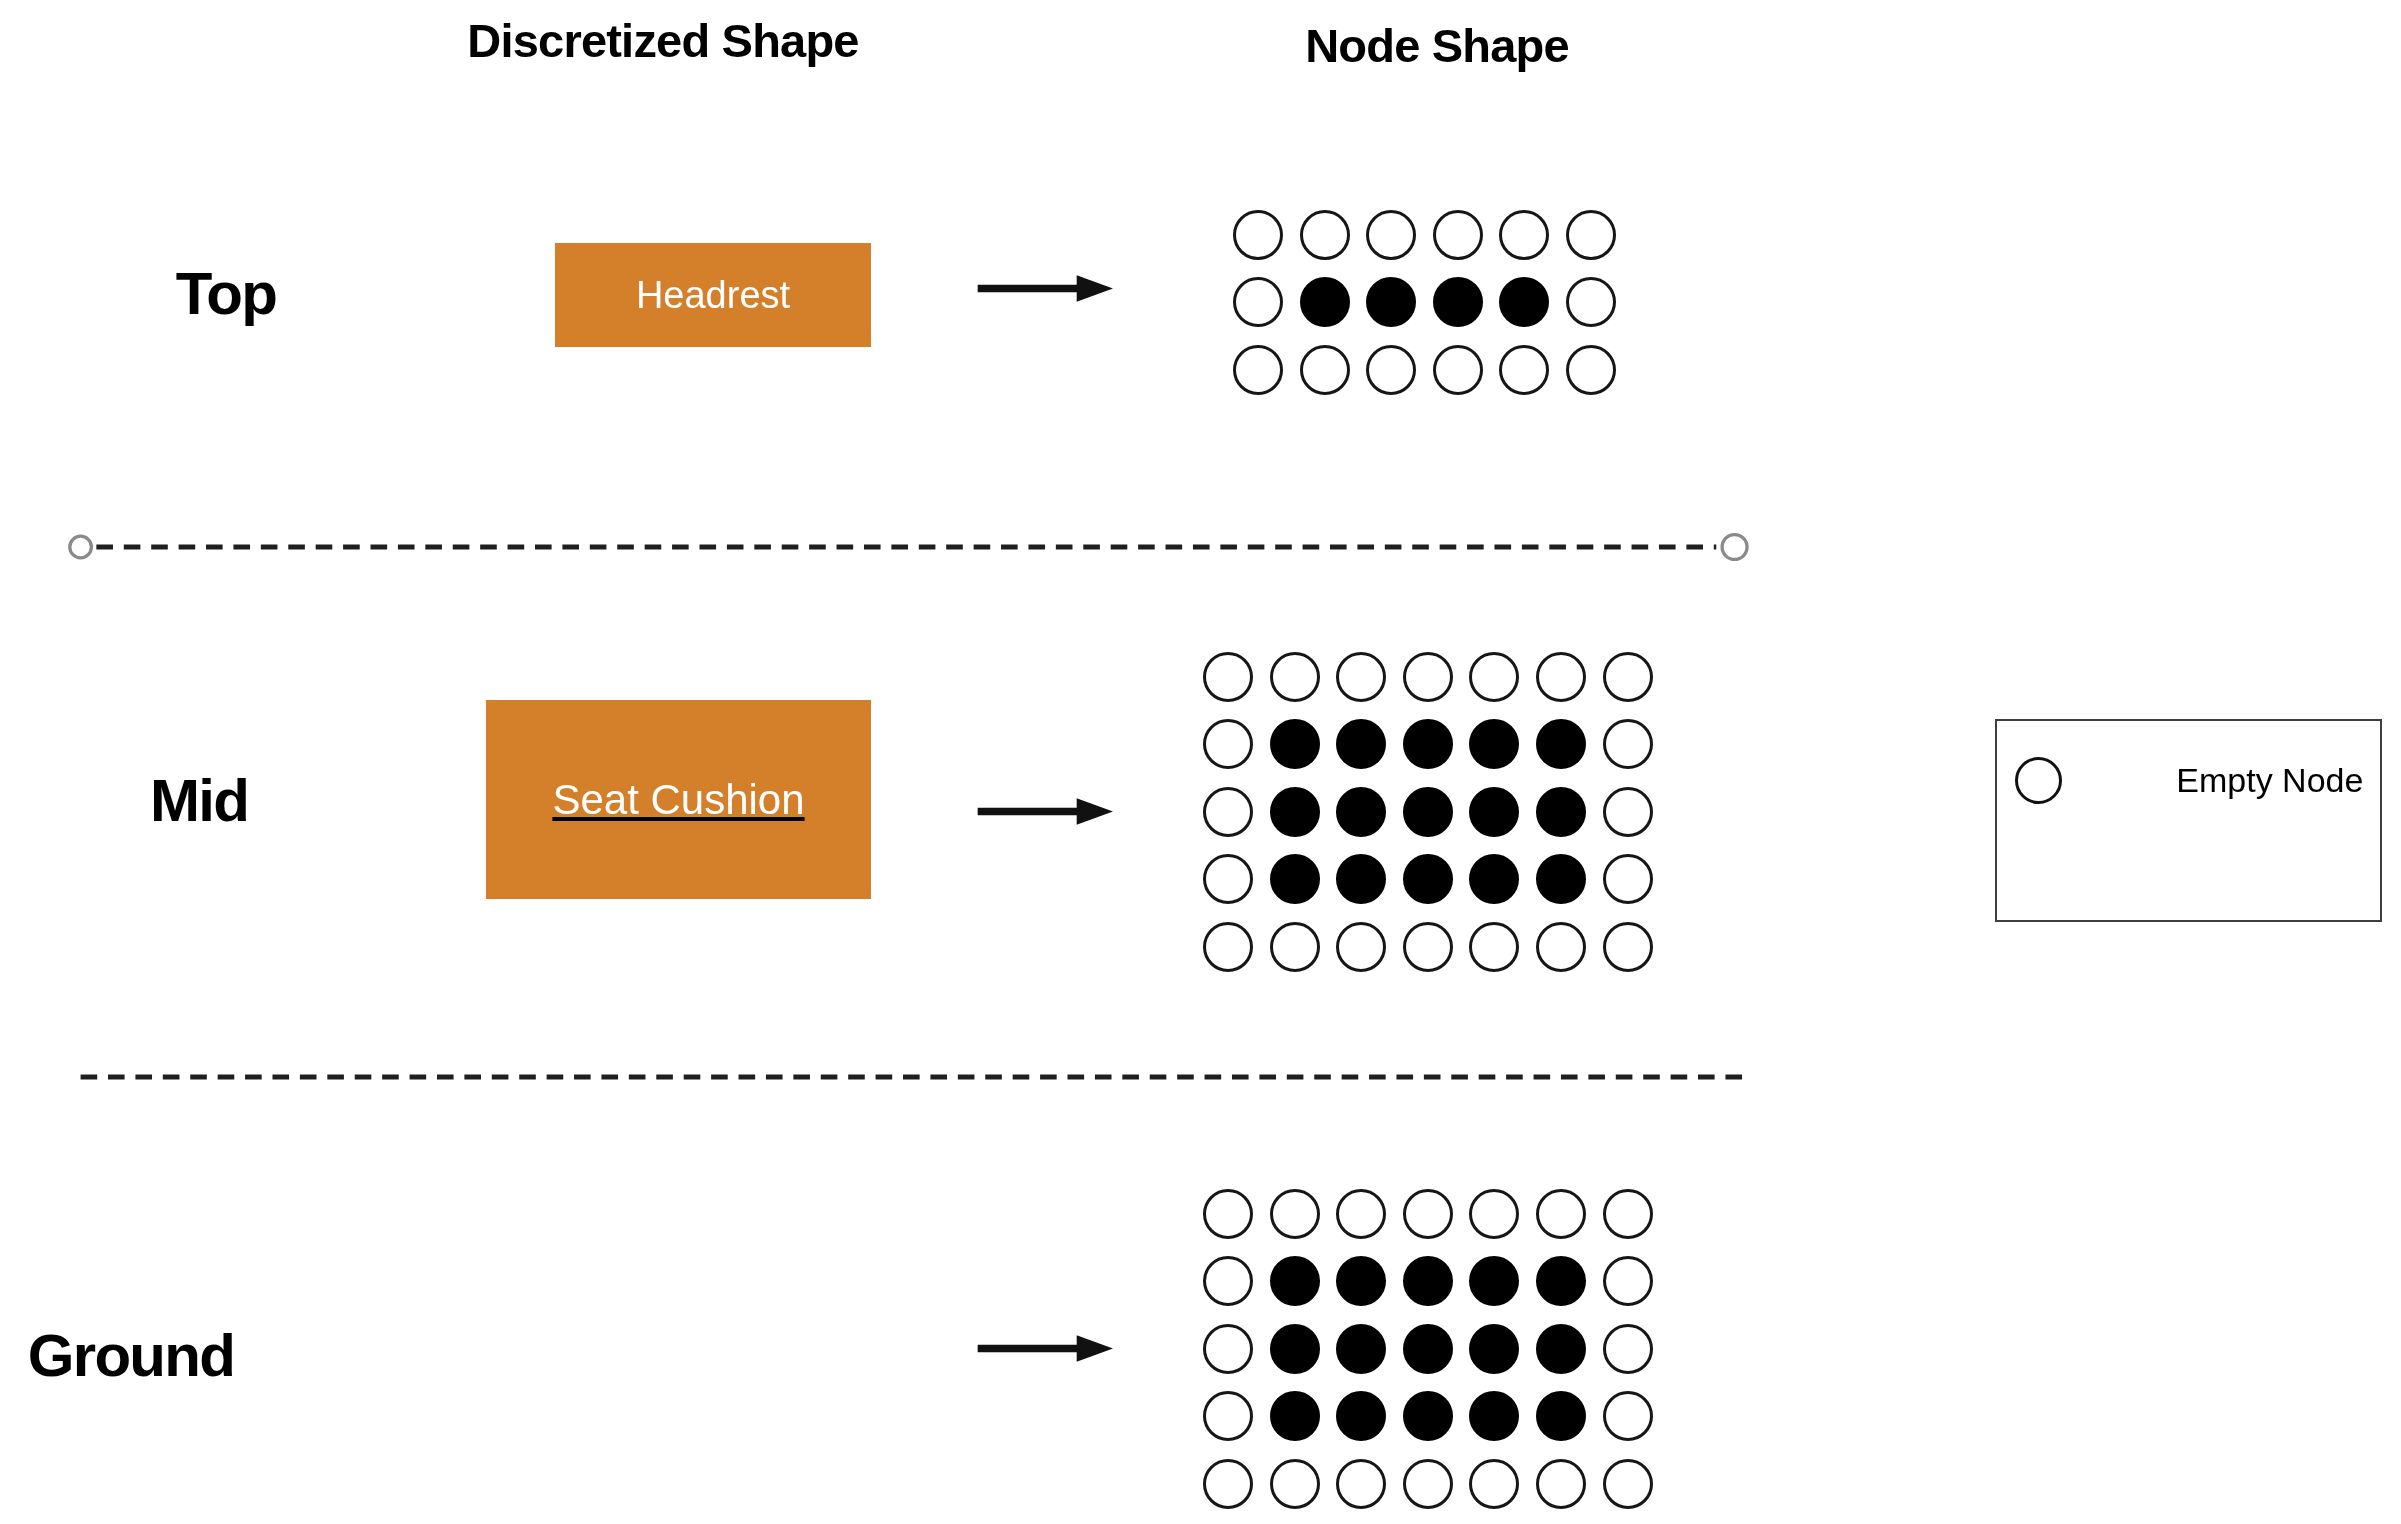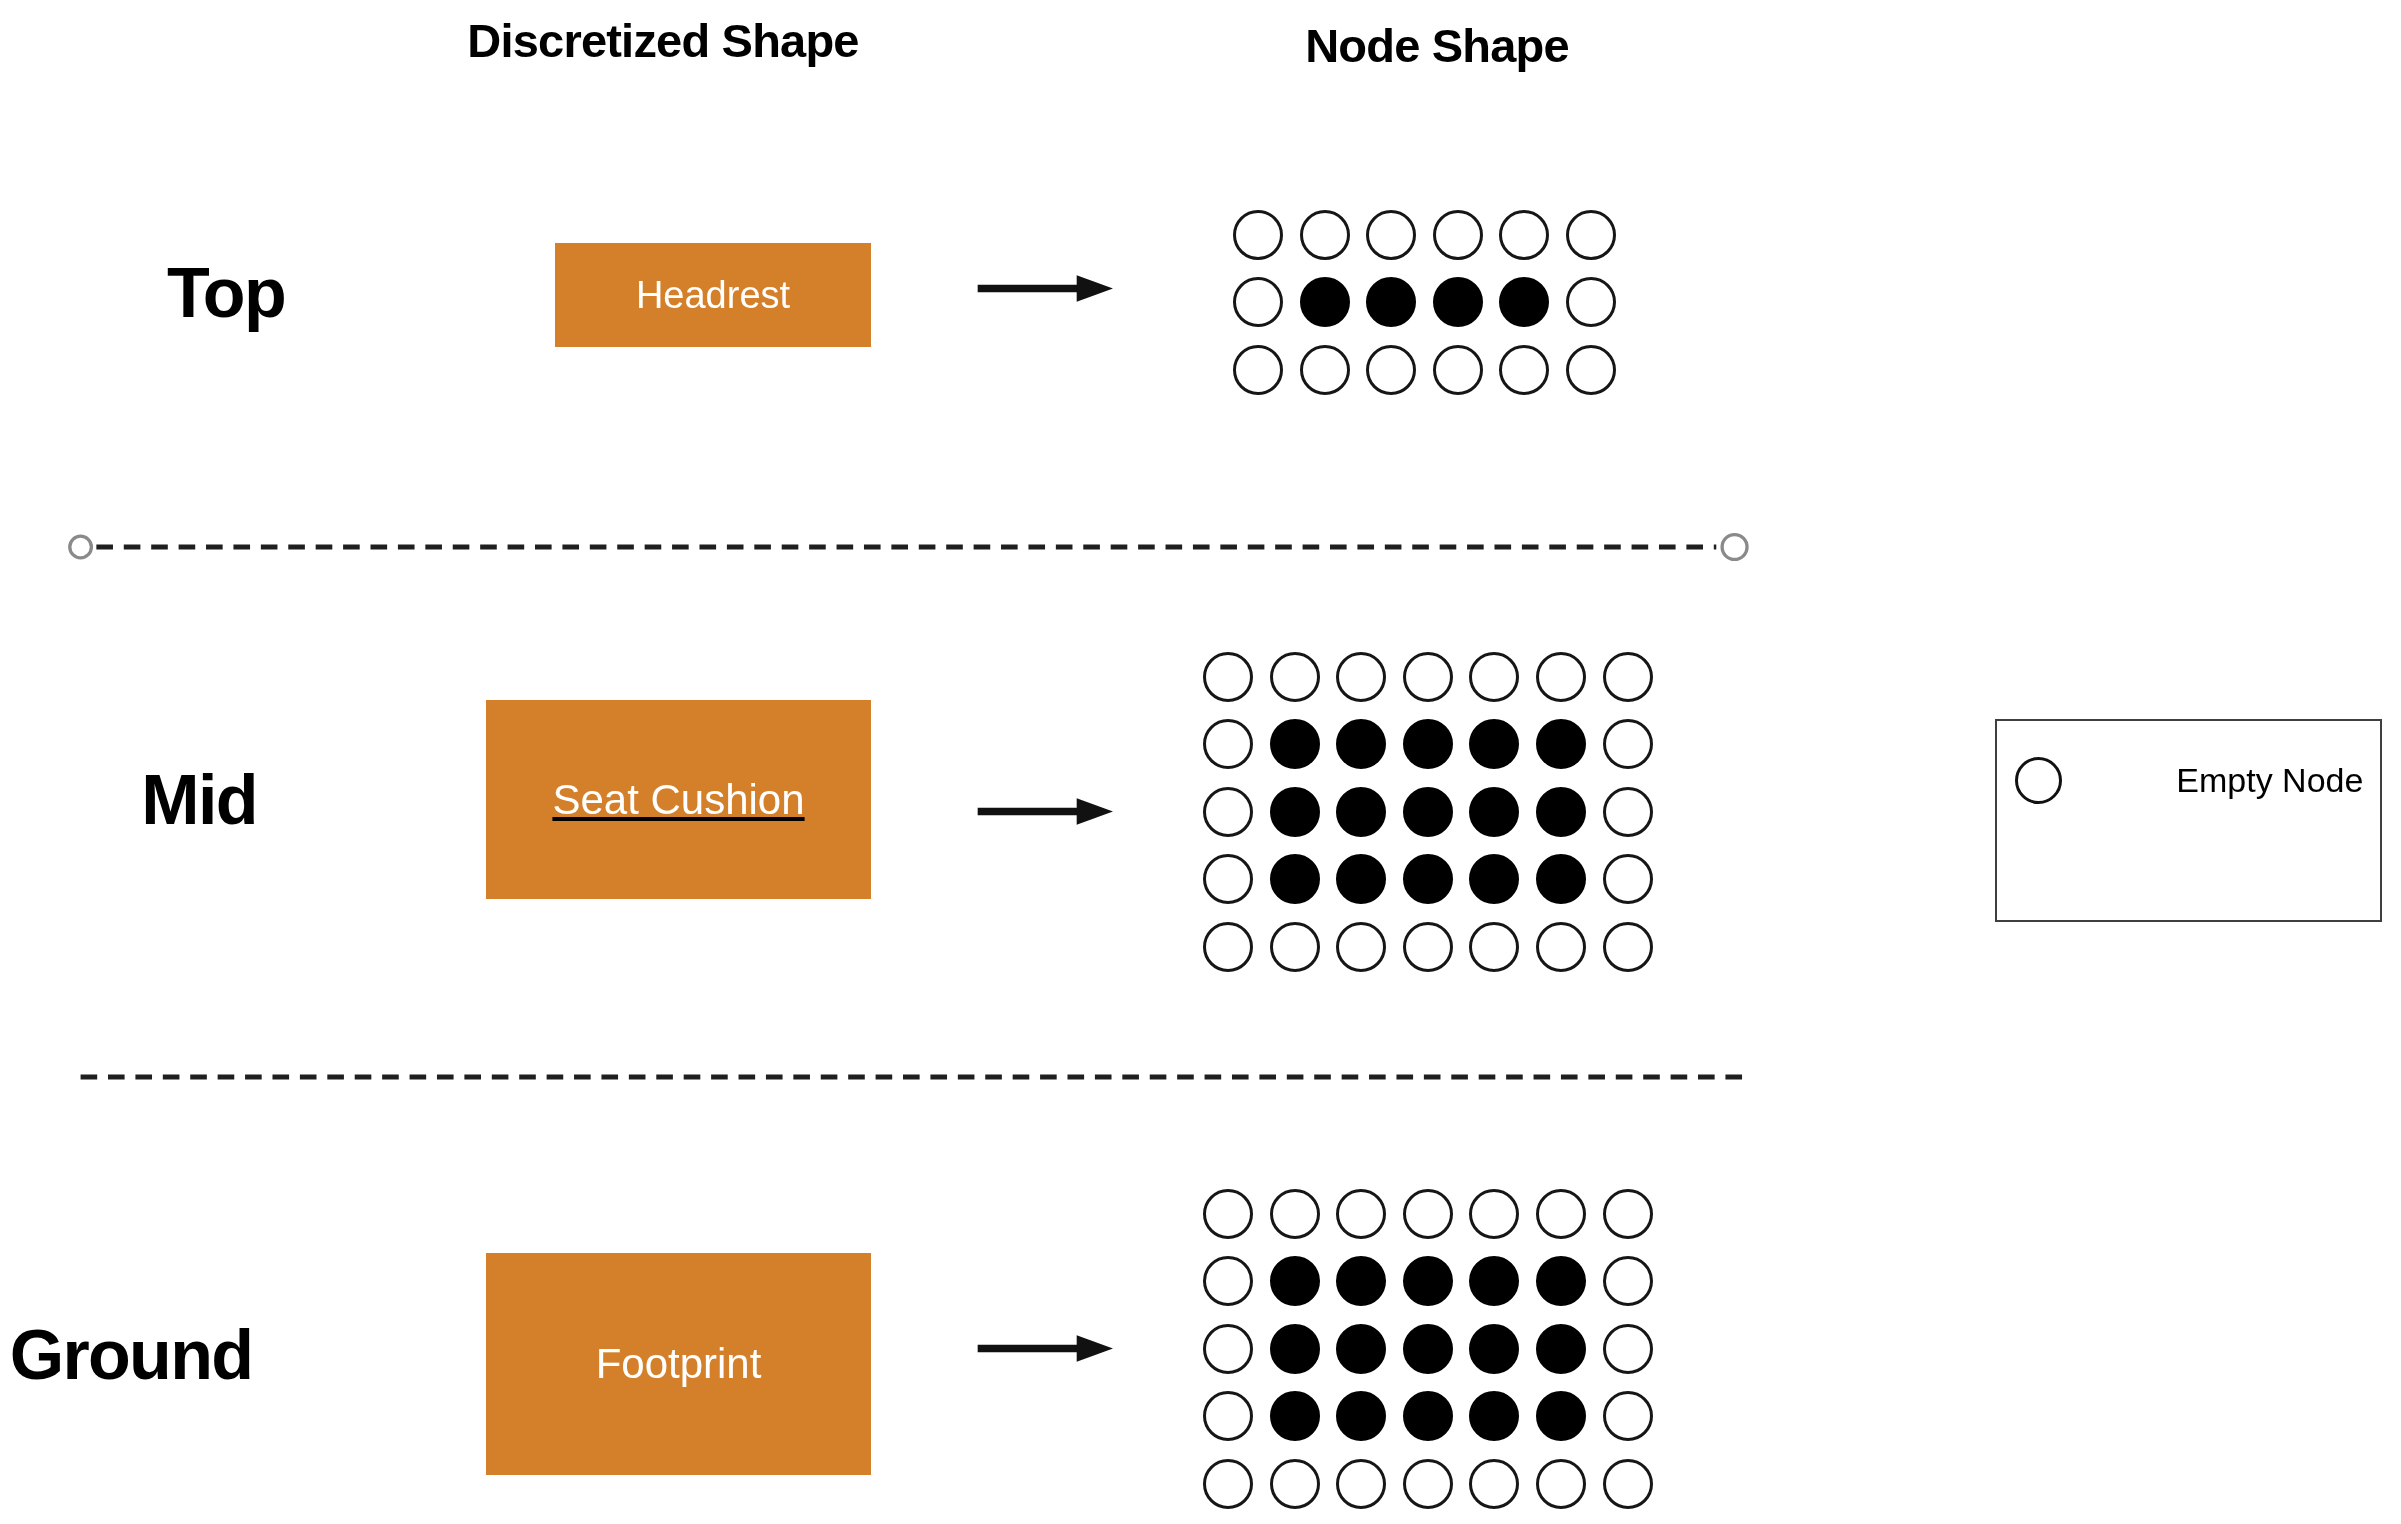--- a/index.html
+++ b/index.html
@@ -12,21 +12,21 @@
   }
   .col-header{
     position:absolute;
     font-weight:700;font-size:47px;letter-spacing:-0.8px;
     color:var(--text,#000);
     text-align:center;white-space:nowrap;
   }
   .row-label{
     position:absolute;
     transform:translate(-50%,-50%);
-    font-weight:700;font-size:70px;letter-spacing:-1.7px;
+    font-weight:700;font-size:60px;letter-spacing:-1.7px;
     color:var(--text,#000);white-space:nowrap;
   }
   .shape-box{
     position:absolute;
     background:var(--shape-fill,#d4802a);
     display:flex;align-items:center;justify-content:center;
   }
   .shape-box span{
     color:var(--shape-text,#fff);
     white-space:nowrap;
@@ -167,23 +167,20 @@
       <span class="legend-circle"></span>
       <span class="legend-label">Empty Node</span>
     </div>
   </div>
 
   <svg class="divider-svg" style="left:0;top:1052px;" width="1811" height="50" viewBox="0 0 2180 60">
     <line x1="97" y1="30" x2="2110" y2="30" stroke="#1f1f1f" stroke-width="6" stroke-dasharray="20 13"></line>
   </svg>
 
   <div class="row-label" style="left:131px;top:1355px;">Ground</div>
-  <div class="shape-box" id="box-foot" style="left:486px;top:1253px;width:385px;height:222px;">
-    <span>Footprint</span>
-  </div>
   <svg class="arrow-svg" style="left:974px;top:1332px;" width="141" height="33" viewBox="0 0 170 40">
     <line x1="4" y1="20" x2="130" y2="20" stroke="#111" stroke-width="9"></line>
     <polygon points="124,4 168,20 124,36" fill="#111"></polygon>
   </svg>
   <div class="node-grid" id="grid-ground" style="left: 1203px; top: 1189px; grid-template-columns: repeat(7, 50px);">
       <div class="node"></div>
       <div class="node"></div>
       <div class="node"></div>
       <div class="node"></div>
       <div class="node"></div>

